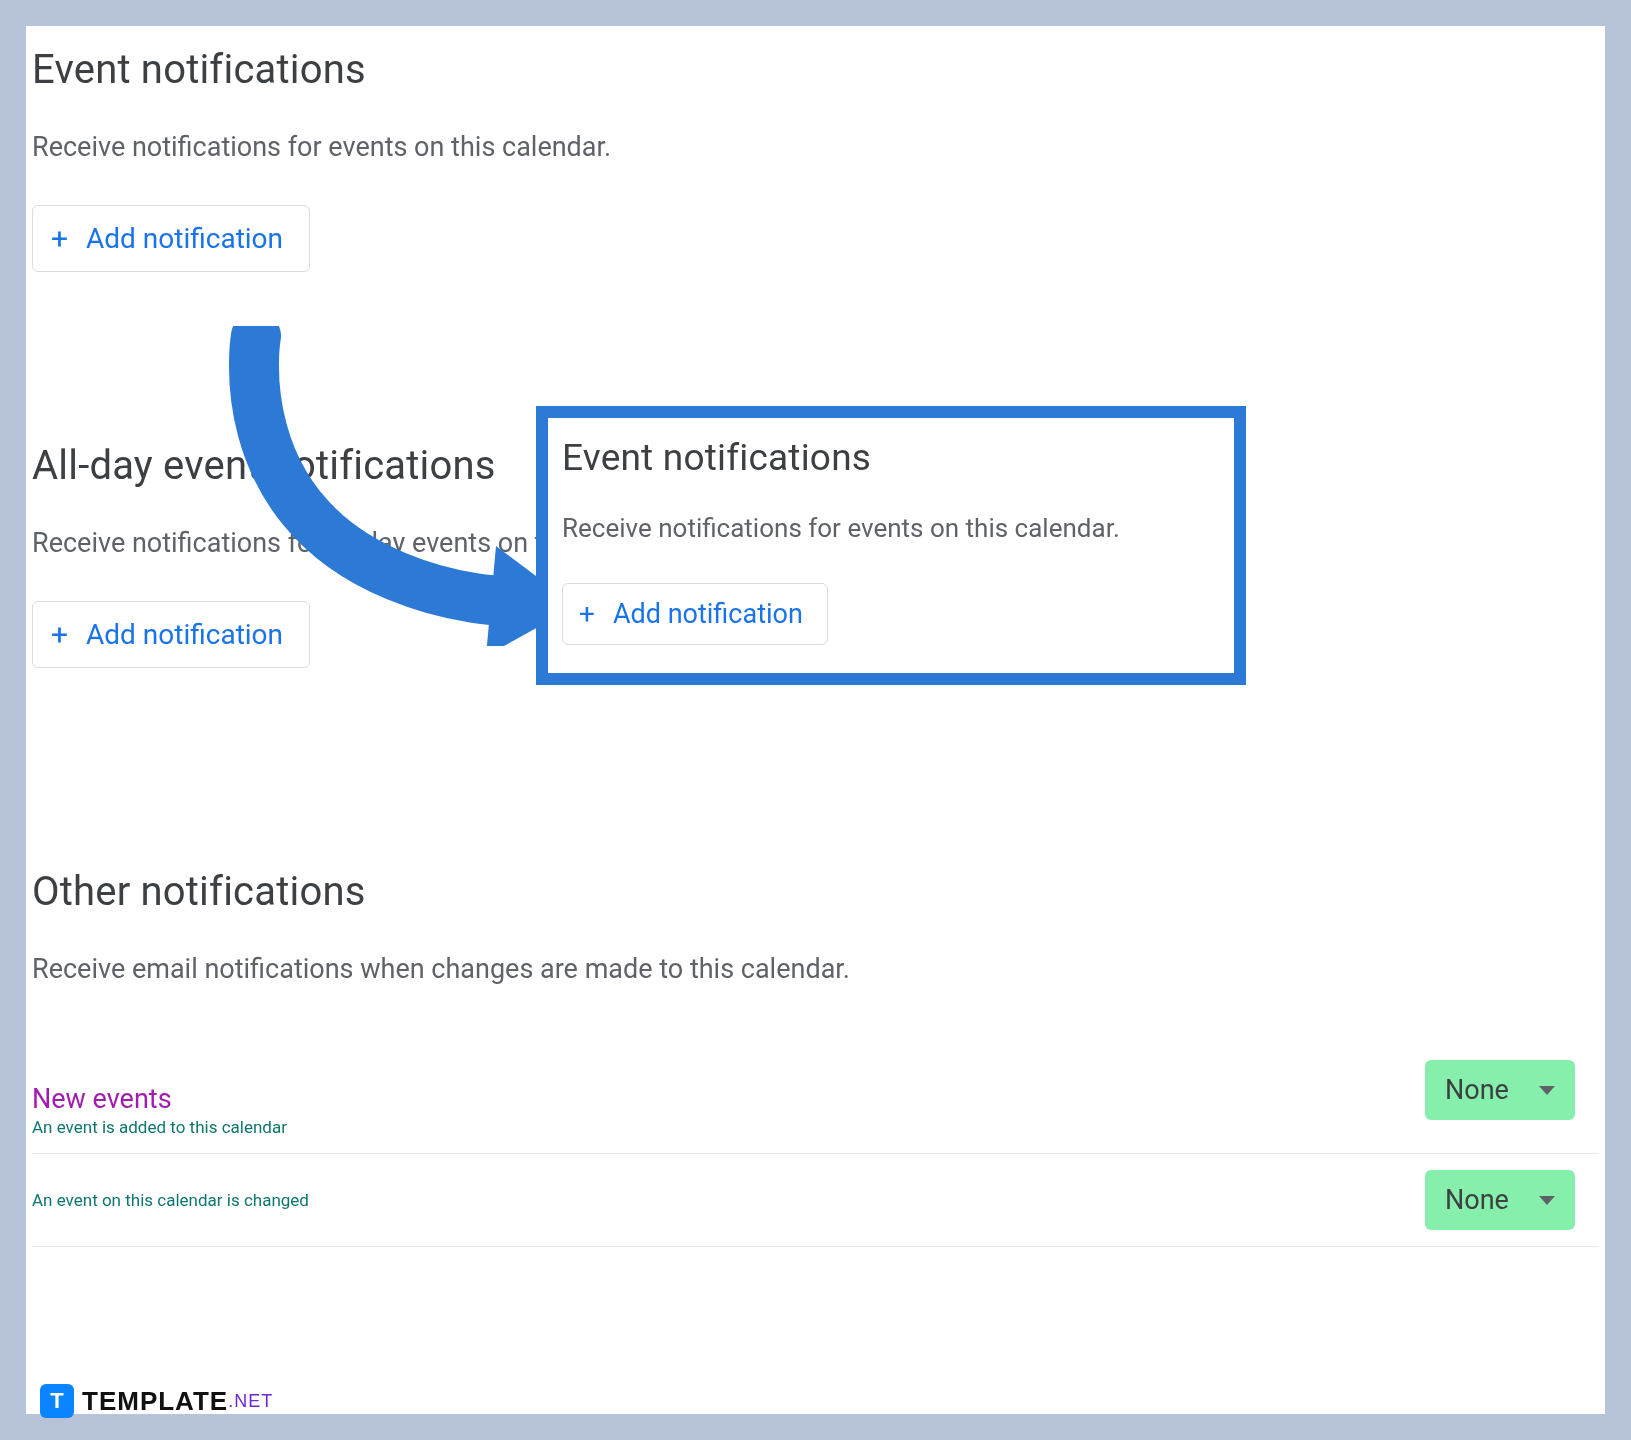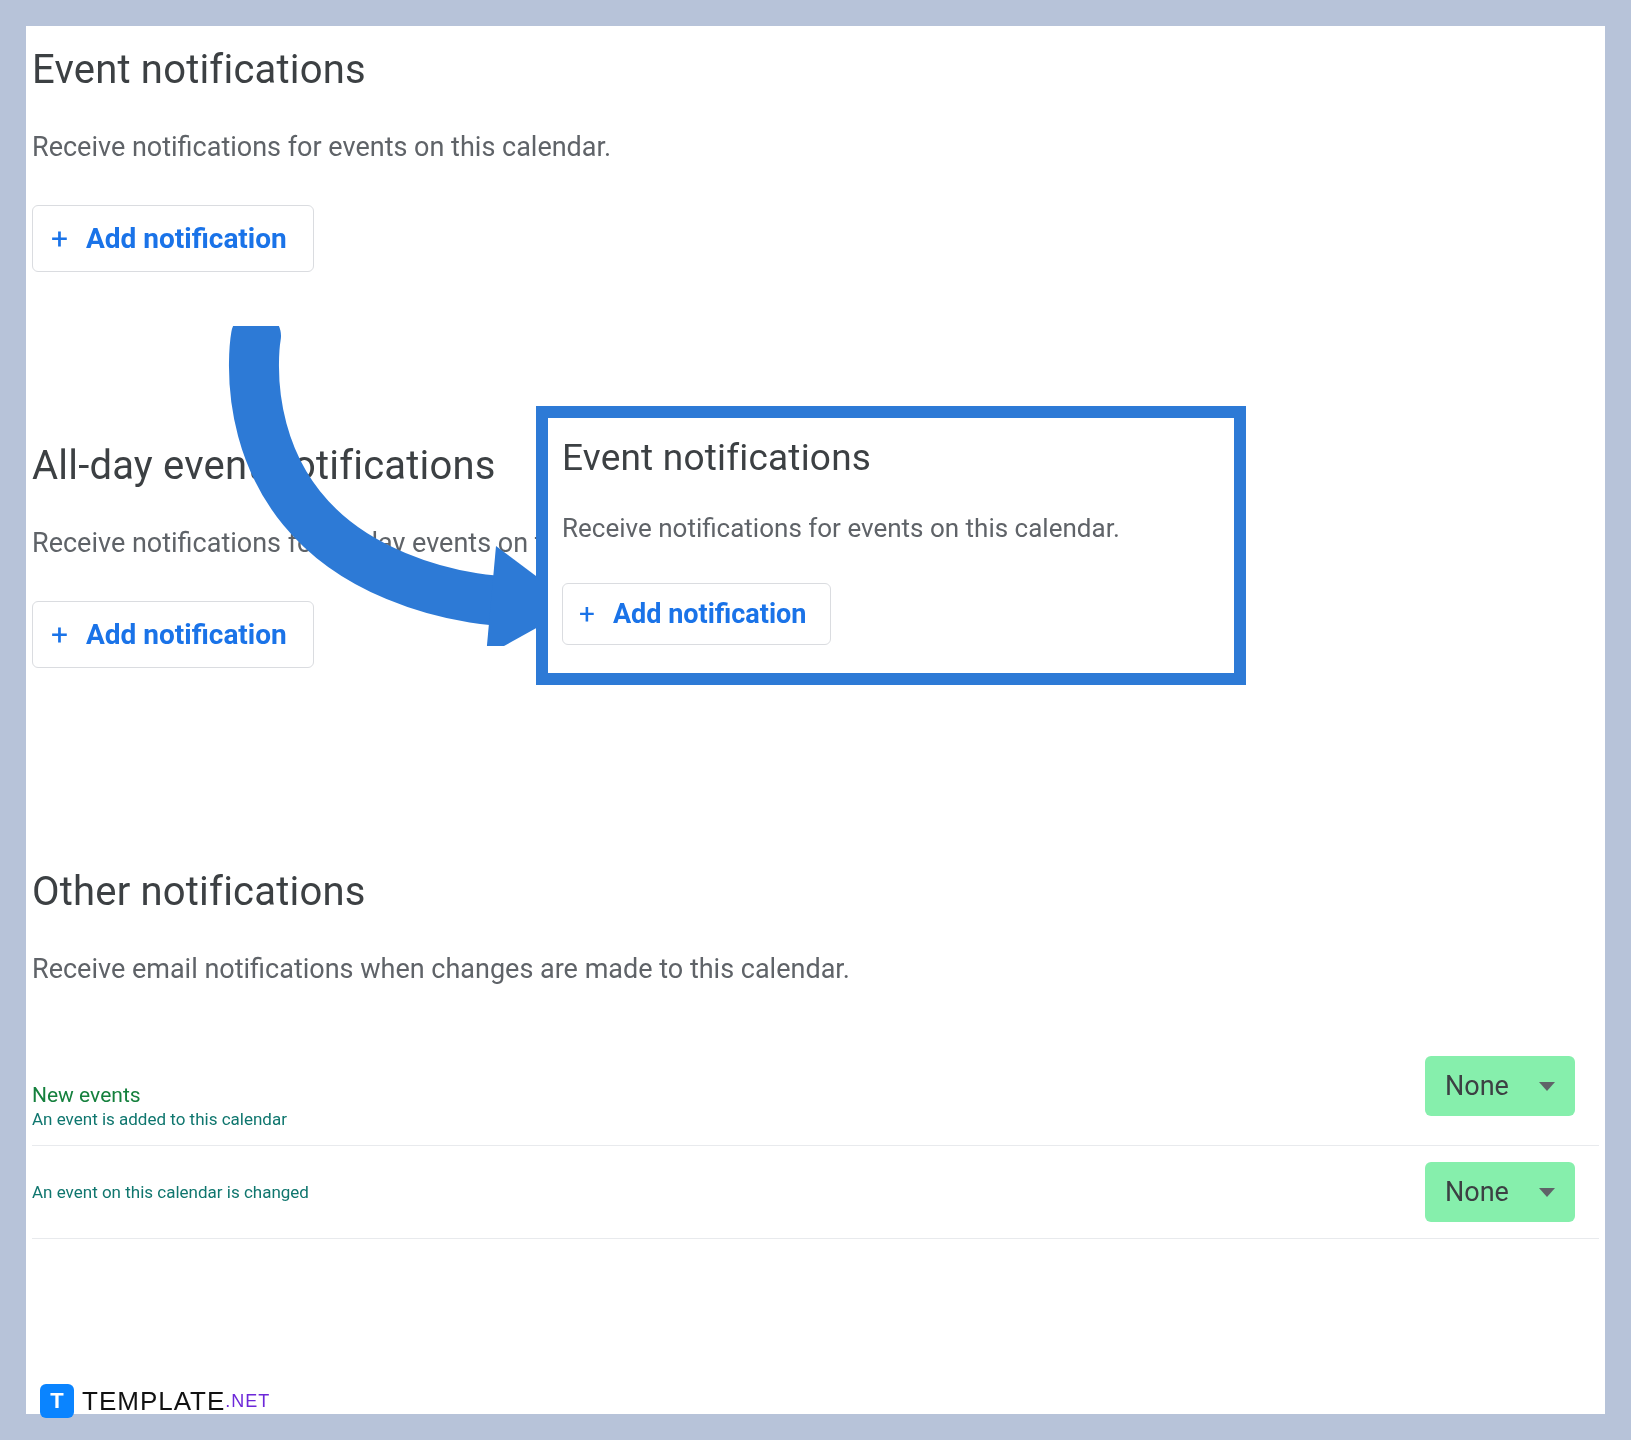--- a/index.html
+++ b/index.html
@@ -46,33 +46,33 @@
   .add-btn .plus {
     color: #1a73e8;
     font-size: 30px;
     font-weight: 400;
     margin-right: 18px;
     line-height: 1;
   }
   .add-btn .lbl {
     color: #1a73e8;
     font-size: 28px;
-    font-weight: 700;
+    font-weight: 400;
   }
   .allday-section { margin-top: 170px; }
   .other-section { margin-top: 200px; }
   .row {
     display: flex;
     align-items: center;
     justify-content: space-between;
     border-bottom: 1px solid #e8eaed;
     padding: 16px 0;
   }
   .row-left { display: flex; flex-direction: column; }
-  .row-title { font-size: 21px; color: #15803d; margin-bottom: 2px; margin-top: 40px; }
+  .row-title { font-size: 27px; color: #a21caf; margin-bottom: 2px; margin-top: 40px; }
   .row-sub { font-size: 17px; color: #0f766e; }
   .dropdown {
     display: inline-flex;
     align-items: center;
     background: #86efac;
     border-radius: 6px;
     padding: 14px 20px;
     cursor: pointer;
     min-width: 150px;
     justify-content: space-between;
@@ -123,21 +123,21 @@
     font-family: Arial, sans-serif;
   }
   .wm-icon {
     width: 34px; height: 34px;
     background: #0a84ff;
     border-radius: 6px;
     margin-right: 8px;
     display: flex; align-items: center; justify-content: center;
     color: #fff; font-weight: 700; font-size: 22px;
   }
-  .wm-bold { font-weight: 400; font-size: 26px; color: #111; letter-spacing: 1px; }
+  .wm-bold { font-weight: 700; font-size: 26px; color: #111; letter-spacing: 1px; }
   .wm-thin { font-weight: 300; font-size: 18px; color: #6d28d9; letter-spacing: 1px; }
 </style>
 </head>
 <body>
 
 <div class="page">
 
   <div class="section">
     <h2 class="section-title">Event notifications</h2>
     <p class="section-desc">Receive notifications for events on this calendar.</p>

